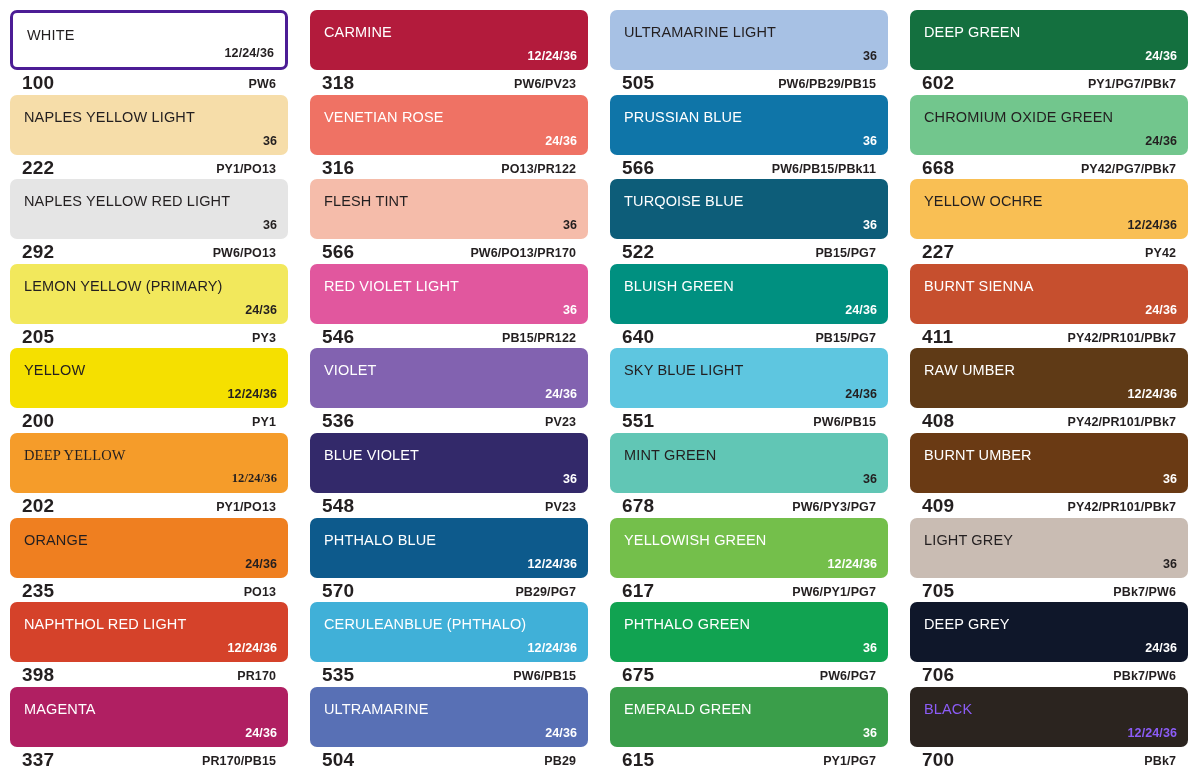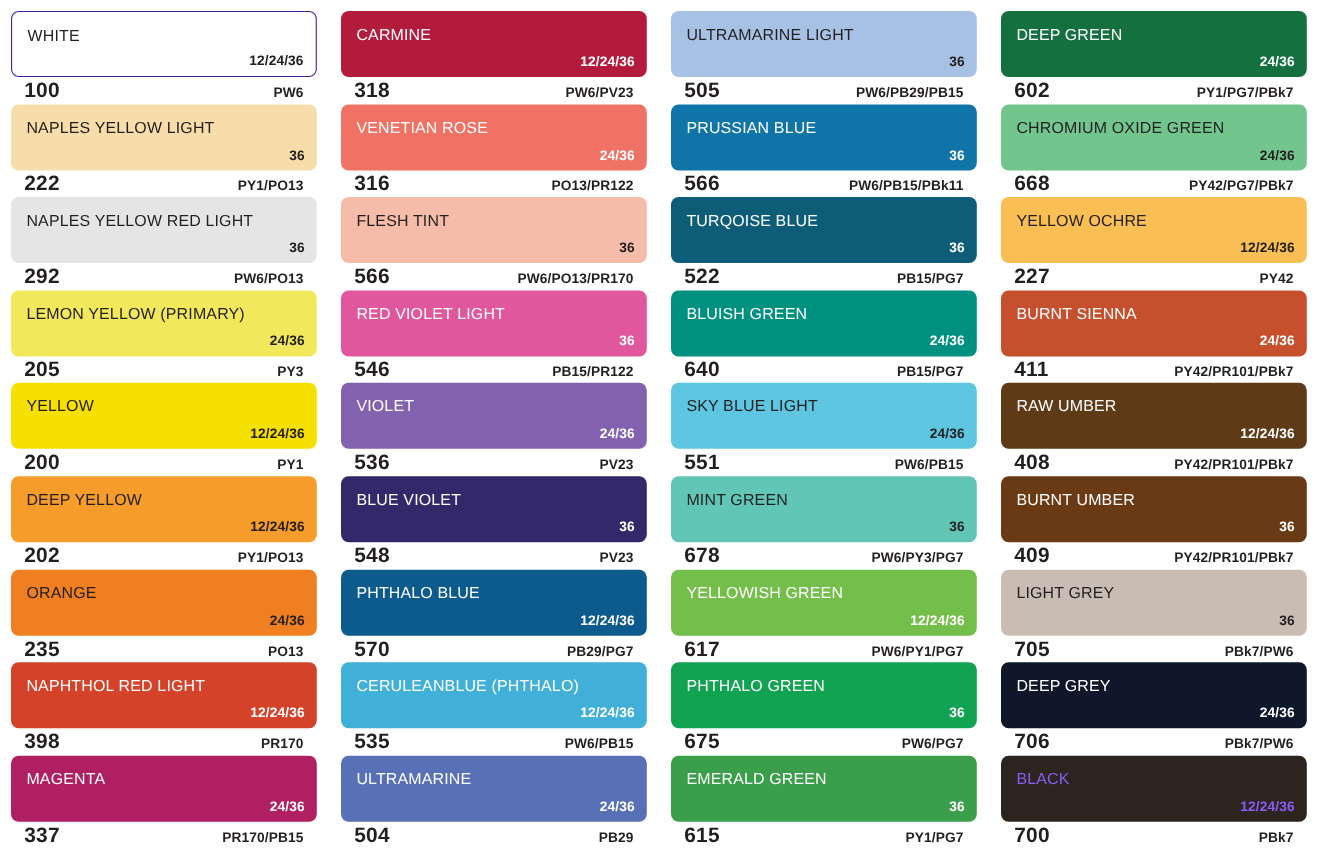--- a/index.html
+++ b/index.html
@@ -32,21 +32,21 @@
     position: relative;
   }
   .swatch {
     position: relative;
     height: 60px;
     border-radius: 7px;
     box-sizing: border-box;
     overflow: hidden;
   }
   .swatch.outlined {
-    border: 1px solid #4c1d95;
+    border: 3px solid #4c1d95;
   }
   .sw-name {
     position: absolute;
     left: 14px;
     top: 14px;
     font-size: 14.5px;
     letter-spacing: 0.15px;
     font-weight: 400;
     white-space: nowrap;
   }
@@ -282,21 +282,21 @@
       <div class="swatch" style="background: rgb(95, 58, 22); color: rgb(255, 255, 255);">
         <span class="sw-name">RAW UMBER</span>
         <span class="sw-sizes">12/24/36</span>
       </div>
       <div class="meta">
         <span class="code">408</span>
         <span class="pigment">PY42/PR101/PBk7</span>
       </div>
     </div>
     <div class="cell">
-      <div class="swatch" style="background: rgb(245, 156, 42); color: rgb(35, 31, 32);">
+      <div class="swatch" style="background: rgb(245, 156, 42); color: rgb(35, 31, 32); font-family: Liberation Serif, serif;">
         <span class="sw-name">DEEP YELLOW</span>
         <span class="sw-sizes">12/24/36</span>
       </div>
       <div class="meta">
         <span class="code">202</span>
         <span class="pigment">PY1/PO13</span>
       </div>
     </div>
     <div class="cell">
       <div class="swatch" style="background: rgb(51, 41, 106); color: rgb(255, 255, 255);">

